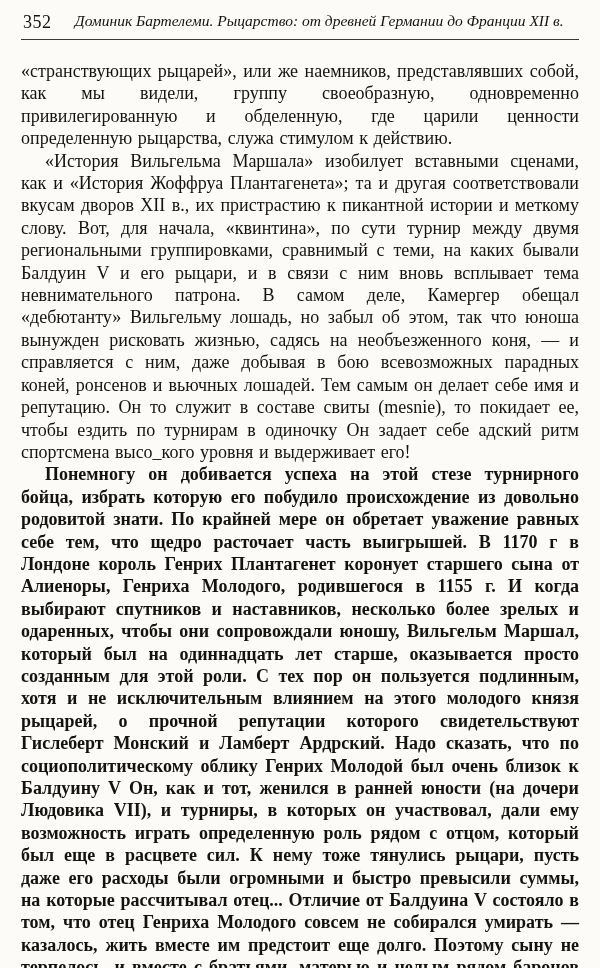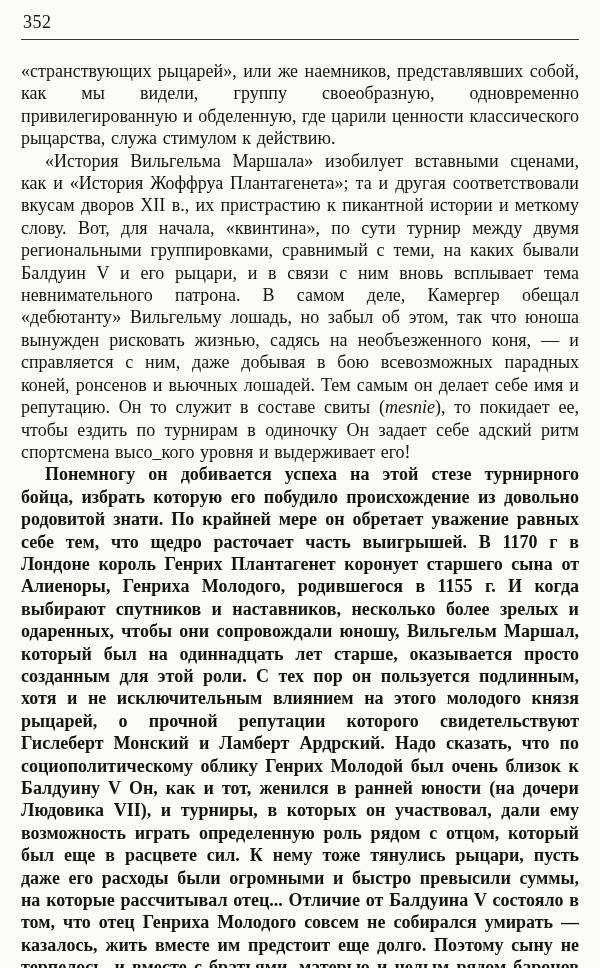--- a/index.html
+++ b/index.html
@@ -52,29 +52,29 @@
     word-spacing: 0.06em;
   }
   .para.indent {
     text-indent: 24px;
   }
   .para.justify-last {
     text-align-last: justify;
     font-weight: bold;
   }
   .italic {
-    font-style: italic;
   }
 </style>
 </head>
 <body>
 
 <div class="page">
   <header class="running-head">
     <span class="pagenum">352</span>
+    <span class="running-title">Доминик Бартелеми. Рыцарство: от древней Германии до Франции XII в.</span>
   </header>
   <div class="rule"></div>
   <main class="body-text">
-      <p class="para"><span>«странствующих рыцарей», или же наемников, представлявших собой, как мы видели, группу своеобразную, одновременно привилегированную и обделенную, где царили ценности классического рыцарства, служа стимулом к действию.</span></p>
+      <p class="para"><span>«странствующих рыцарей», или же наемников, представлявших собой, как мы видели, группу своеобразную, одновременно привилегированную и обделенную, где царили ценности определенную рыцарства, служа стимулом к действию.</span></p>
       <p class="para indent"><span>«История Вильгельма Маршала» изобилует вставными сценами, как и «История Жоффруа Плантагенета»; та и другая соответствовали вкусам дворов XII в., их пристрастию к пикантной истории и меткому слову. Вот, для начала, «квинтина», по сути турнир между двумя региональными группировками, сравнимый с теми, на каких бывали Балдуин V и его рыцари, и в связи с ним вновь всплывает тема невнимательного патрона. В самом деле, Камергер обещал «дебютанту» Вильгельму лошадь, но забыл об этом, так что юноша вынужден рисковать жизнью, садясь на необъезженного коня, — и справляется с ним, даже добывая в бою всевозможных парадных коней, ронсенов и вьючных лошадей. Тем самым он делает себе имя и репутацию. Он то служит в составе свиты (</span><span class="italic">mesnie</span><span>), то покидает ее, чтобы ездить по турнирам в одиночку Он задает себе адский ритм спортсмена высо_кого уровня и выдерживает его!</span></p>
       <p class="para indent justify-last"><span>Понемногу он добивается успеха на этой стезе турнирного бойца, избрать которую его побудило происхождение из довольно родовитой знати. По крайней мере он обретает уважение равных себе тем, что щедро расточает часть выигрышей. В 1170 г в Лондоне король Генрих Плантагенет коронует старшего сына от Алиеноры, Генриха Молодого, родившегося в 1155 г. И когда выбирают спутников и наставников, несколько более зрелых и одаренных, чтобы они сопровождали юношу, Вильгельм Маршал, который был на одиннадцать лет старше, оказывается просто созданным для этой роли. С тех пор он пользуется подлинным, хотя и не исключительным влиянием на этого молодого князя рыцарей, о прочной репутации которого свидетельствуют Гислеберт Монский и Ламберт Ардрский. Надо сказать, что по социополитическому облику Генрих Молодой был очень близок к Балдуину V Он, как и тот, женился в ранней юности (на дочери Людовика VII), и турниры, в которых он участвовал, дали ему возможность играть определенную роль рядом с отцом, который был еще в расцвете сил. К нему тоже тянулись рыцари, пусть даже его расходы были огромными и быстро превысили суммы, на которые рассчитывал отец... Отличие от Балдуина V состояло в том, что отец Генриха Молодого совсем не собирался умирать — казалось, жить вместе им предстоит еще долго. Поэтому сыну не терпелось, и вместе с братьями, матерью и целым рядом баронов</span></p>
     </main>
 </div>
 
 </body></html>

